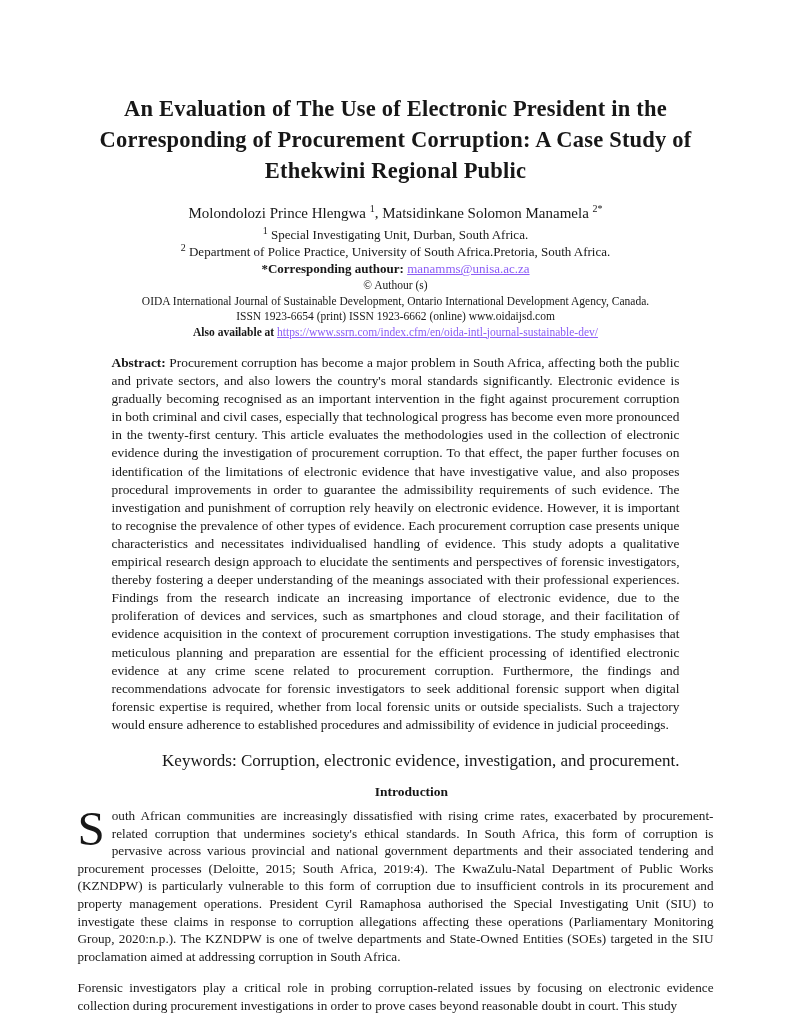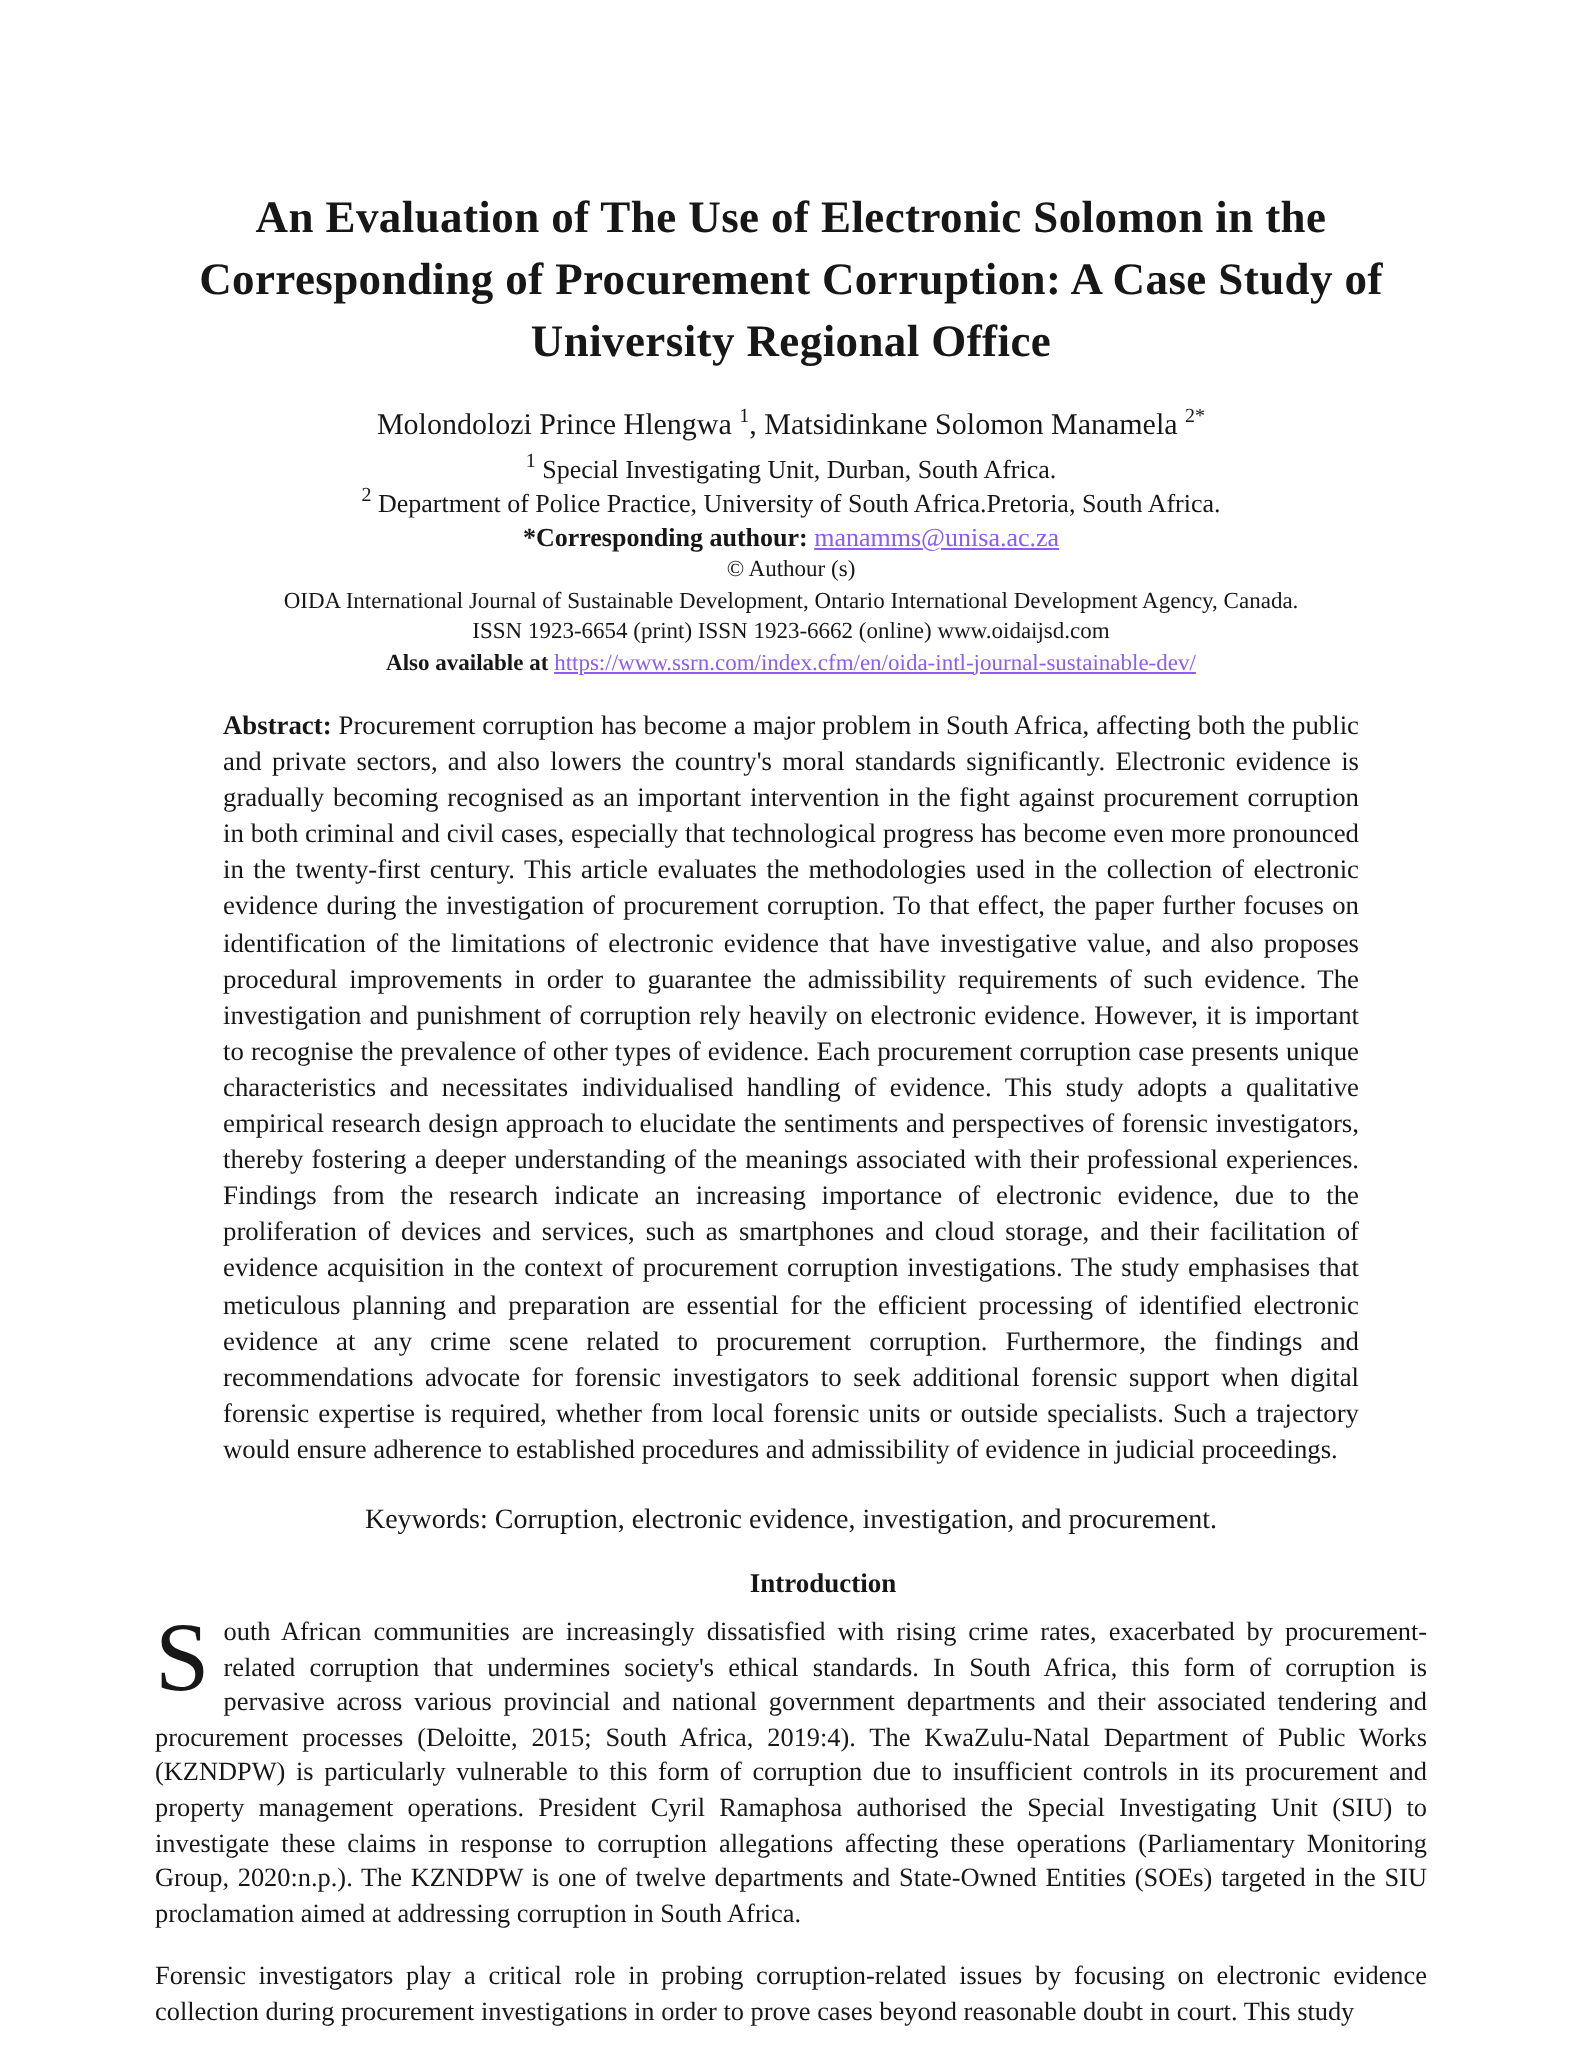--- a/index.html
+++ b/index.html
@@ -56,22 +56,22 @@
     margin:14px auto 0 auto;
     width:568px;
     text-align:justify;
     font-size:13.4px;
     line-height:18.1px;
   }
   .abstract .label{font-weight:bold;}
   .keywords{
     margin:18px auto 0 auto;
     width:568px;
-    text-align:center;
-    font-size:14px;
+    text-align:right;
+    font-size:17px;
     line-height:18px;
   }
   .intro-heading{
     margin-top:13px;
     text-align:center;
     font-weight:bold;
     font-size:13.5px;
     line-height:18px;
     padding-left:32px;
   }
@@ -90,23 +90,23 @@
     font-weight:normal;
   }
   .para2{margin-top:14px;}
 </style>
 </head>
 <body>
 
 <div class="page">
 
   <div class="title">
-    <div>An Evaluation of The Use of Electronic Solomon in the</div>
+    <div>An Evaluation of The Use of Electronic President in the</div>
     <div>Corresponding of Procurement Corruption: A Case Study of</div>
-    <div>University Regional Office</div>
+    <div>Ethekwini Regional Public</div>
   </div>
 
   <div class="authors-line"><span>Molondolozi Prince Hlengwa </span><sup>1</sup><span>, Matsidinkane Solomon Manamela </span><sup>2*</sup></div>
 
   <div class="affil-block">
     <div class="affil"><sup>1</sup><span> Special Investigating Unit, Durban, South Africa.</span></div>
     <div class="affil"><sup>2</sup><span> Department of Police Practice, University of South Africa.Pretoria, South Africa.</span></div>
     <div class="corresponding"><span class="label">*Corresponding authour: </span><a class="link">manamms@unisa.ac.za</a></div>
   </div>
 

